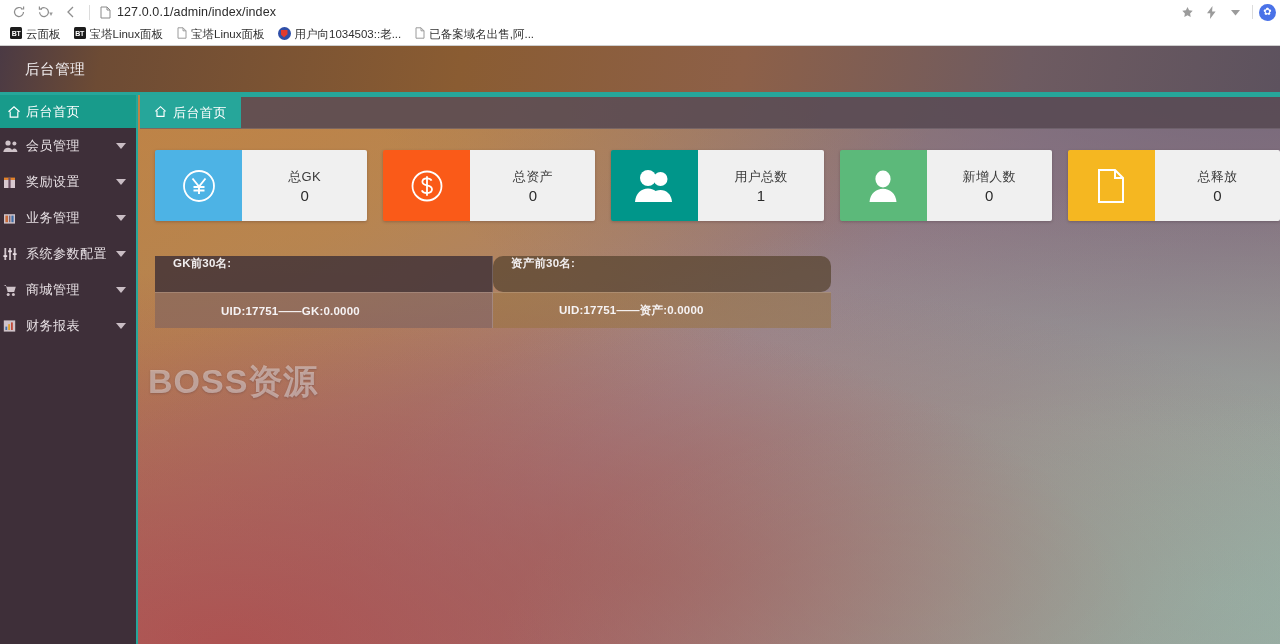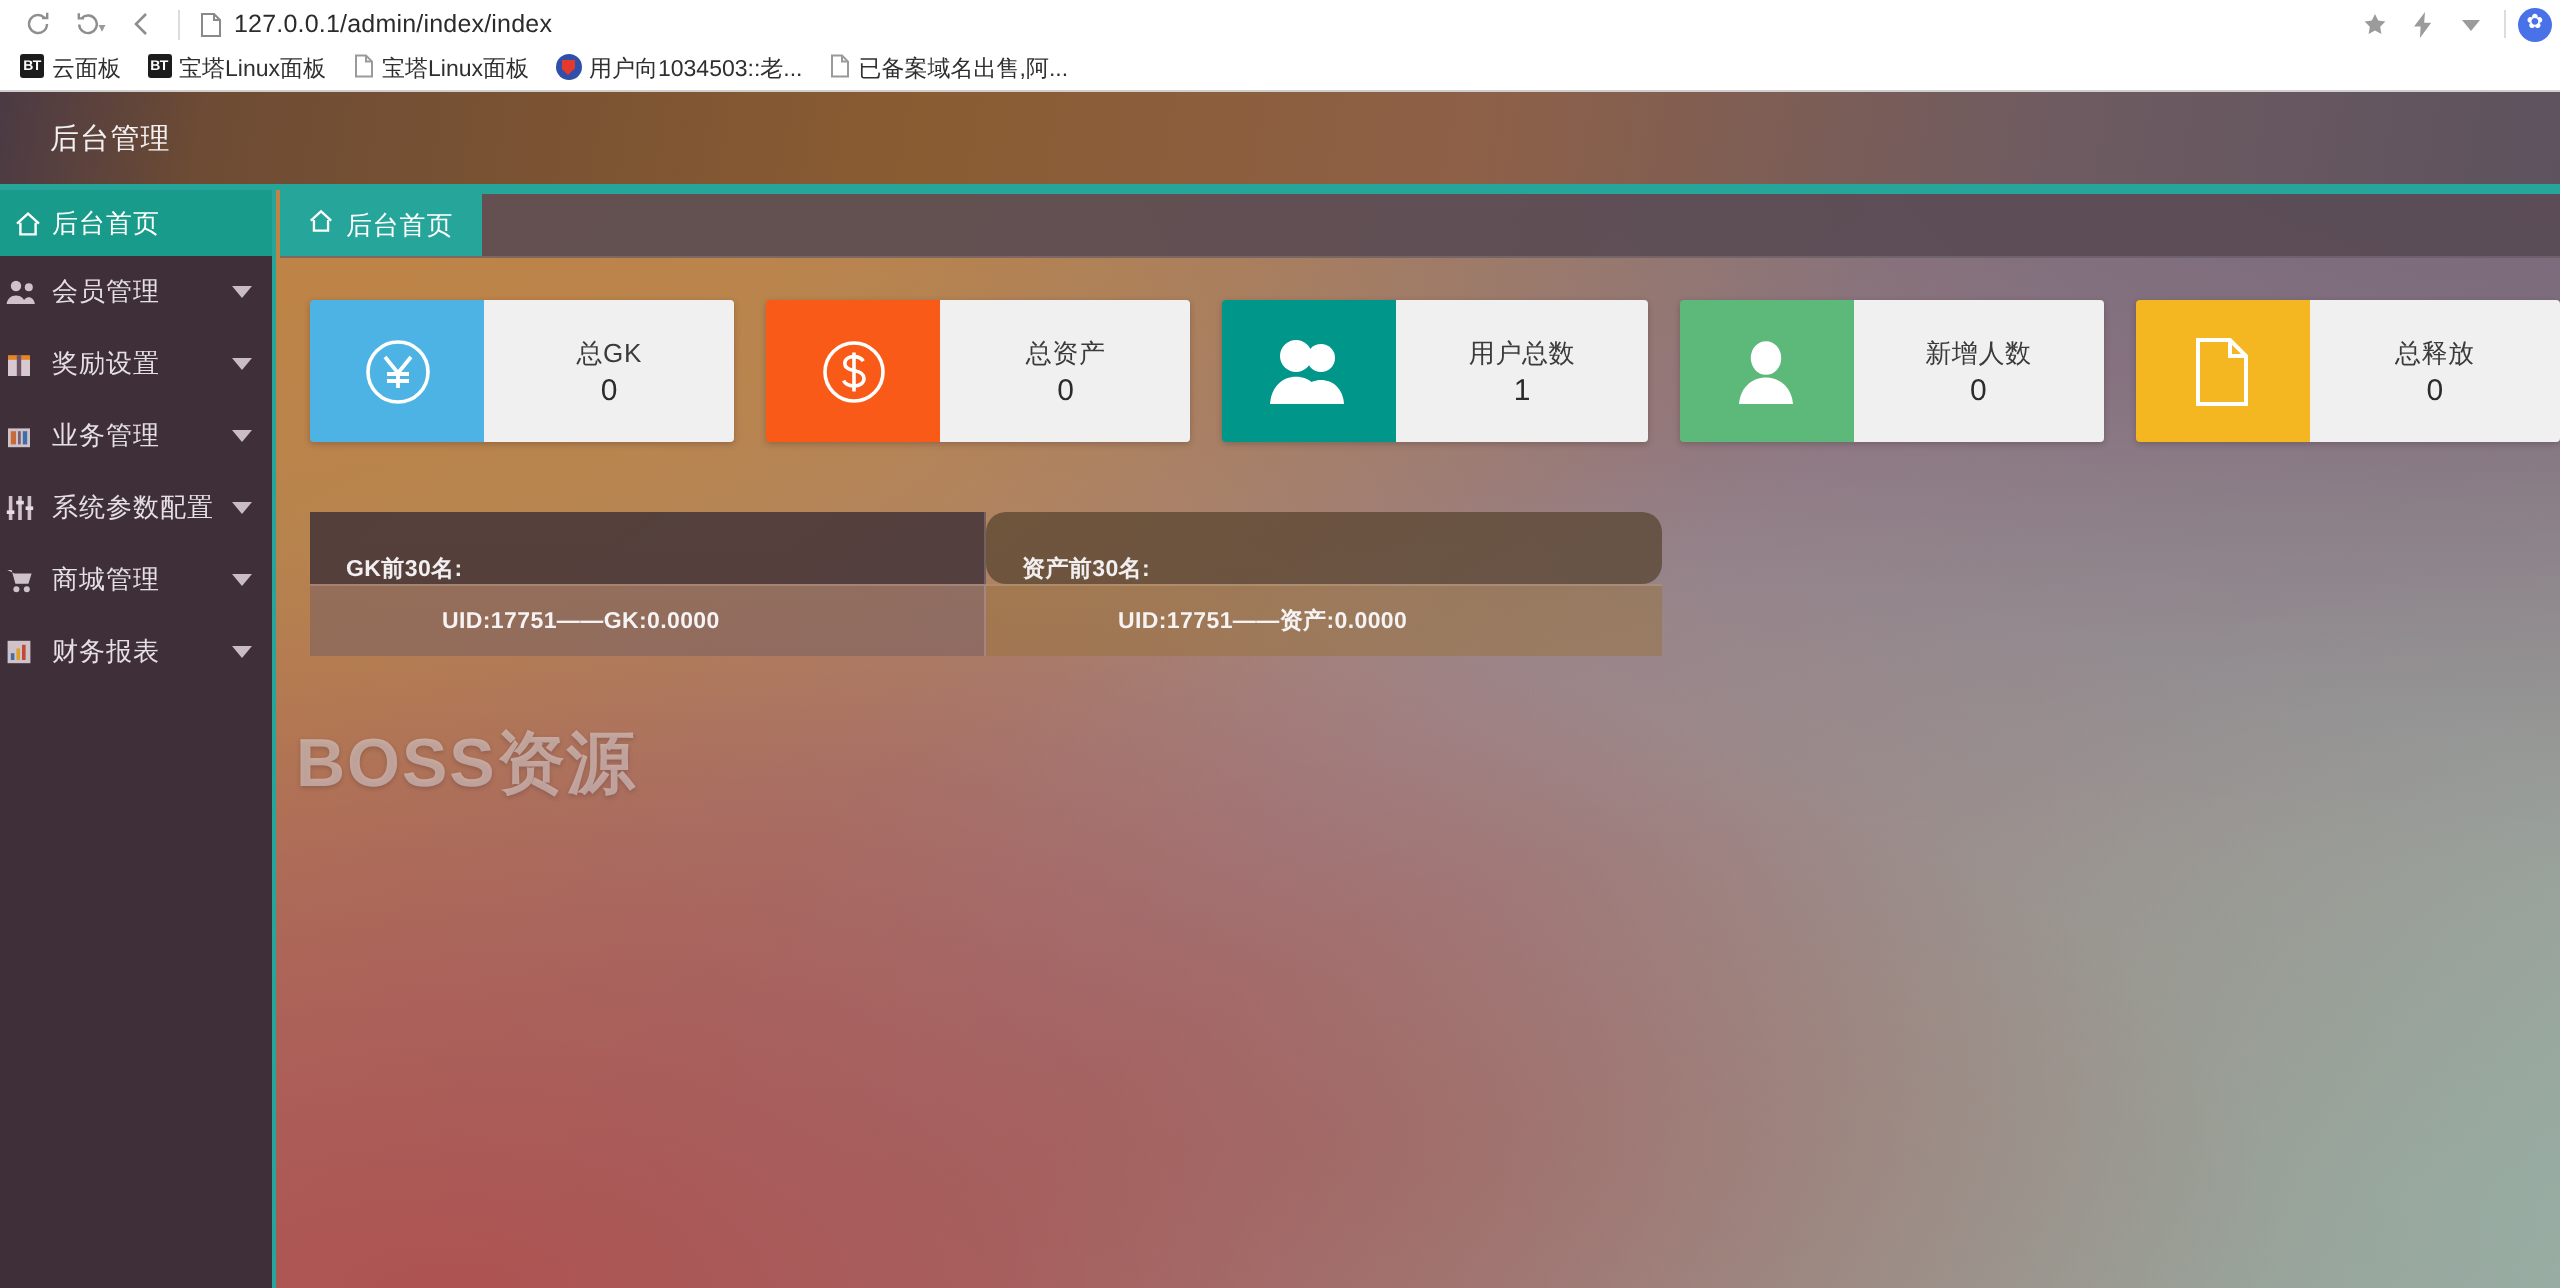--- a/index.html
+++ b/index.html
@@ -162,21 +162,21 @@
     display: flex; flex-direction: column; align-items: center; justify-content: center;
     gap: 1px;
   }
   .stat-label { font-size: 13px; color: #3b3b3b; letter-spacing: .3px; }
   .stat-value { font-size: 15px; color: #2b2b2b; }
 
   #rank-row { display: flex; margin: 19px 0 0 15px; width: 676px; }
   .rank-panel { width: 338px; }
   .rank-head {
     height: 36px; background: rgba(60,46,54,.80);
-    display: flex; align-items: flex-end; padding-left: 18px;
+    display: flex; align-items: flex-start; padding-left: 18px;
     border-right: 1px solid rgba(255,255,255,.18);
   }
   .rank-panel:last-child .rank-head { background: rgba(86,66,46,.72); border-right: none; border-radius: 10px; }
   .rank-head-text { font-size: 11.5px; font-weight: bold; color: #f2eff0; letter-spacing: .2px; }
   .rank-body {
     height: 36px; background: rgba(120,94,96,.55);
     display: flex; align-items: center; padding-left: 18px;
     border-top: 1px solid rgba(255,255,255,.15);
     border-right: 1px solid rgba(255,255,255,.18);
   }

